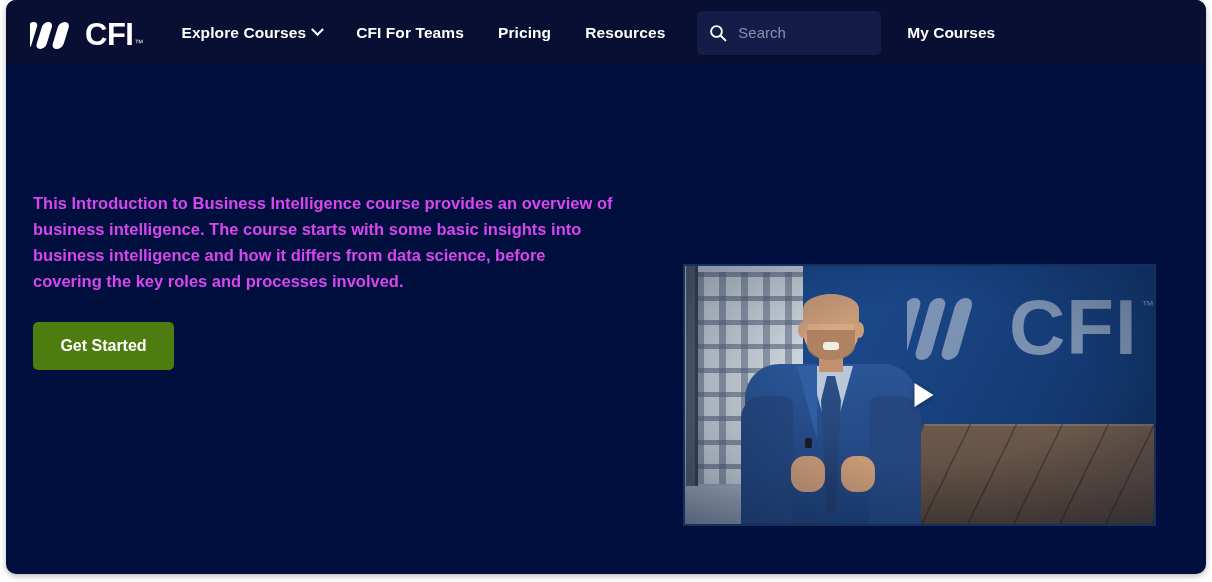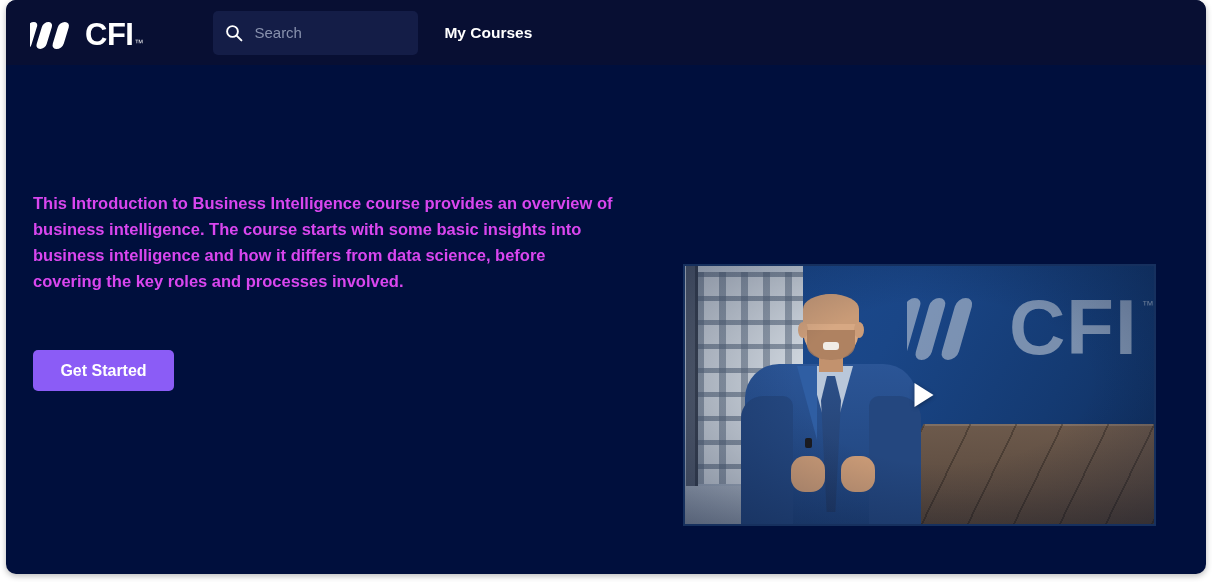--- a/index.html
+++ b/index.html
@@ -77,21 +77,21 @@
     margin-left: 7px;
     width: 9px;
     height: 9px;
     border-right: 2px solid #ffffff;
     border-bottom: 2px solid #ffffff;
     transform: rotate(45deg) translate(-2px,-2px);
   }
 
   .search-box {
     margin-left: 32px;
-    width: 205px;
+    width: 184px;
     height: 44px;
     background: #141d47;
     border-radius: 5px;
     display: flex;
     align-items: center;
     padding: 0 12px;
     cursor: text;
   }
   .search-icon { margin-right: 11px; flex: 0 0 auto; }
   .search-placeholder {
@@ -153,24 +153,24 @@
   .hero-desc {
     margin-top: 22px;
     color: #d946ef;
     font-size: 16.5px;
     line-height: 26px;
     font-weight: bold;
     width: 580px;
   }
 
   .get-started-btn {
-    margin-top: 56px;
+    margin-top: 28px;
     width: 141px;
-    height: 41px;
-    background: #8b5cf6;
+    height: 48px;
+    background: #4d7c0f;
     border: none;
     border-radius: 5px;
     color: #ffffff;
     font-size: 16px;
     font-weight: bold;
     font-family: "Liberation Sans", sans-serif;
     cursor: pointer;
     display: flex;
     align-items: center;
     justify-content: center;
@@ -340,20 +340,35 @@
         <g fill="#ffffff">
           <rect x="0" y="2" width="9" height="27" rx="4.5" transform="skewX(-17)"></rect>
           <rect x="14" y="2" width="10" height="27" rx="5" transform="skewX(-17)"></rect>
           <rect x="30" y="2" width="11" height="27" rx="5.5" transform="skewX(-17)"></rect>
         </g>
       </svg>
       <span class="logo-text">CFI</span>
       <span class="logo-tm">™</span>
     </div>
 
+    <div class="nav-links">
+      <div class="nav-link">
+        <span>Explore Courses</span>
+        <span class="chevron"></span>
+      </div>
+      <div class="nav-link">
+        <span>CFI For Teams</span>
+      </div>
+      <div class="nav-link">
+        <span>Pricing</span>
+      </div>
+      <div class="nav-link">
+        <span>Resources</span>
+      </div>
+    </div>
 
     <div class="search-box">
       <svg class="search-icon" width="18" height="18" viewBox="0 0 18 18">
         <circle cx="7.5" cy="7.5" r="5.4" fill="none" stroke="#ffffff" stroke-width="1.9"></circle>
         <line x1="11.6" y1="11.6" x2="16.4" y2="16.4" stroke="#ffffff" stroke-width="2" stroke-linecap="round"></line>
       </svg>
       <span class="search-placeholder">Search</span>
     </div>
 
     <div class="account-link">My Courses</div>

